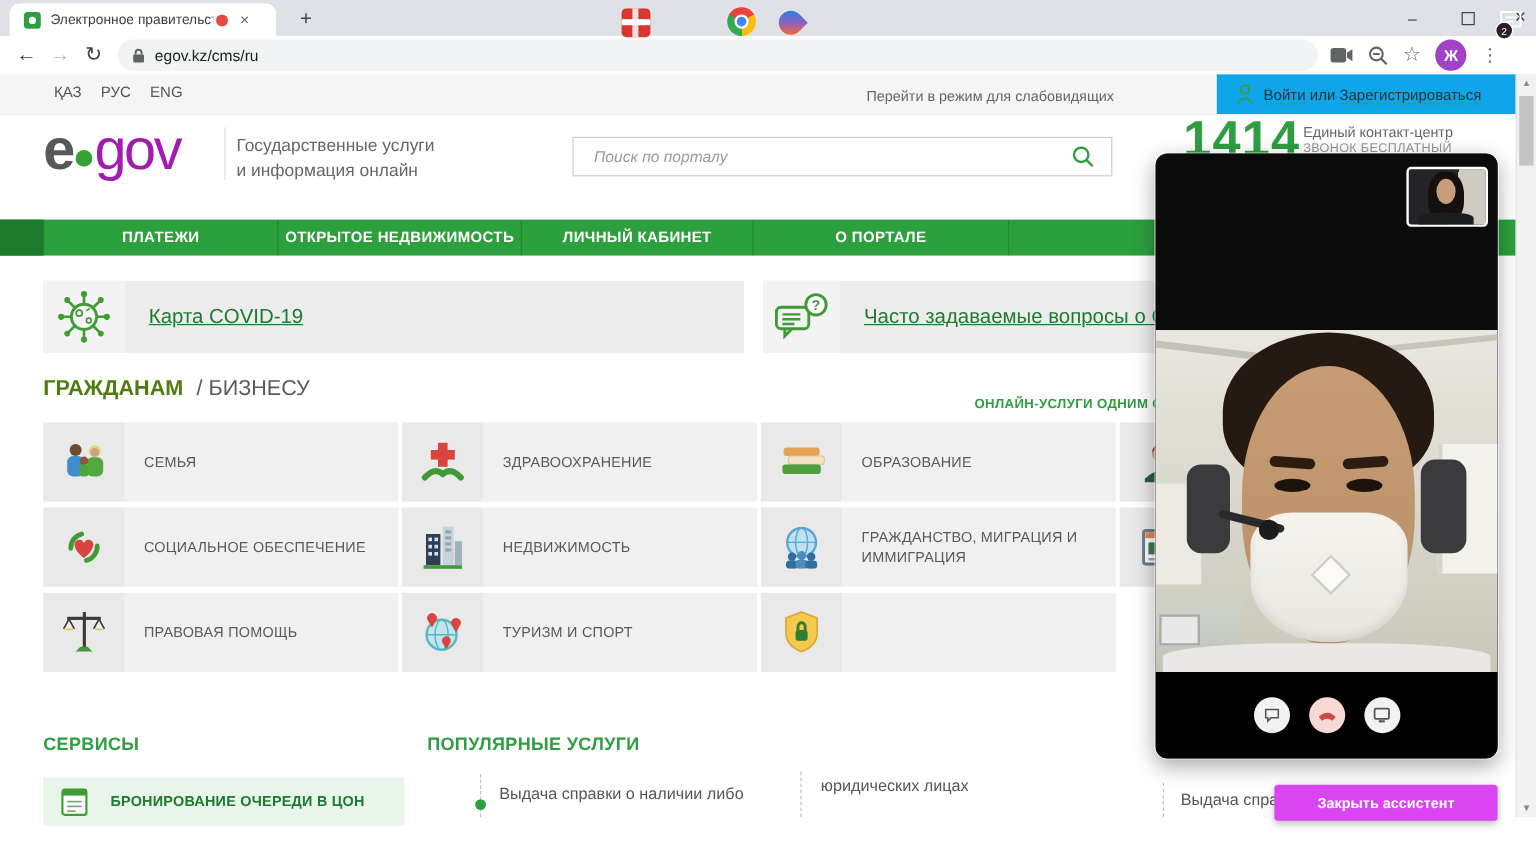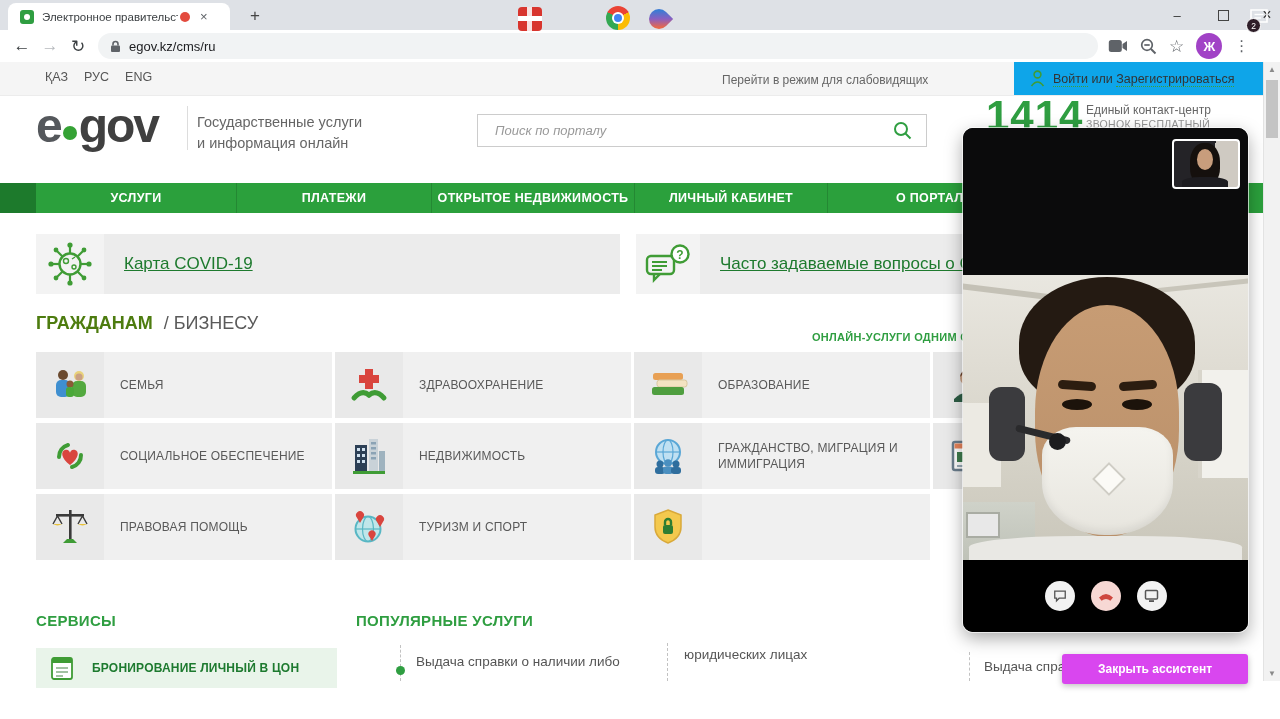--- a/index.html
+++ b/index.html
@@ -30,21 +30,21 @@
   .site-topbar{left:0;top:62px;width:1280px;height:33px;background:#f5f5f5;border-bottom:1px solid #ececec;}
   .langs{left:45px;top:70px;display:flex;gap:16px;font-size:12.5px;color:#555;}
   .access-link{left:722px;top:73px;font-size:12px;color:#666;}
   .login-zone{left:1014px;top:62px;width:250px;height:33px;background:#0ea5e9;display:flex;align-items:center;}
   .login-text{font-size:12.5px;color:#333;margin-left:8px;}
   .dotted{border-bottom:1px dotted #3f9c35;}
   
   .logo{left:36px;top:98px;display:flex;align-items:baseline;}
   .logo-e{font-size:48px;font-weight:bold;color:#55585c;letter-spacing:-2px;}
   .logo-dot{width:14px;height:14px;border-radius:50%;background:#35a235;margin:0 2px;position:relative;top:-2px;}
-  .logo-gov{font-size:48px;font-weight:bold;color:#404040;letter-spacing:-2px;}
+  .logo-gov{font-size:48px;font-weight:normal;color:#a21caf;letter-spacing:-2px;}
   .logo-div{left:187px;top:106px;width:1px;height:44px;background:#ddd;}
   .tagline{left:197px;top:112px;font-size:14.5px;color:#666;line-height:1.45;}
   .search-box{left:477px;top:114px;width:450px;height:33px;background:#fff;border:1px solid #ccc;display:flex;align-items:center;box-sizing:border-box;}
   .search-box input{flex:1;border:none;outline:none;background:transparent;font-size:13px;color:#444;margin-left:15px;
                     font-family:"Liberation Sans","DejaVu Sans",sans-serif;}
   .search-box input::placeholder{color:#999;font-style:italic;}
   .contact-num{left:986px;top:92px;font-size:42px;font-weight:bold;color:#2f9e41;letter-spacing:1px;}
   .contact-l1{left:1086px;top:103px;font-size:12px;color:#666;}
   .contact-l2{left:1086px;top:118px;font-size:10.5px;color:#949494;letter-spacing:.3px;}
   
@@ -216,21 +216,20 @@
     <circle cx="8" cy="8" r="6" fill="none" stroke="#2f9e41" stroke-width="2"></circle>
     <line x1="12.5" y1="12.5" x2="17.5" y2="17.5" stroke="#2f9e41" stroke-width="2"></line>
   </svg>
 </div>
 <div class="abs contact-num">1414</div>
 <div class="abs contact-l1">Единый контакт-центр</div>
 <div class="abs contact-l2">ЗВОНОК БЕСПЛАТНЫЙ</div>
 
 <div class="abs mainnav">
   <div class="nav-home"></div>
-  <div class="nav-item" style="width:200px;border-left:none;">УСЛУГИ</div>
   <div class="nav-item" style="width:194px;">ПЛАТЕЖИ</div>
   <div class="nav-item" style="width:202px;">ОТКРЫТОЕ НЕДВИЖИМОСТЬ</div>
   <div class="nav-item" style="width:192px;">ЛИЧНЫЙ КАБИНЕТ</div>
   <div class="nav-item" style="width:212px;">О ПОРТАЛЕ</div>
   <div style="flex:1;border-left:1px solid rgba(0,0,0,.15);"></div>
 </div>
 
 <div class="abs banner" style="left:36px;width:584px;">
   <div class="banner-icon">
     <svg width="46" height="46" viewBox="0 0 46 46">
@@ -456,21 +455,21 @@
 <div class="abs booking">
   <svg width="24" height="26" viewBox="0 0 24 26" style="margin-left:14px;">
     <rect x="2" y="3" width="20" height="21" rx="2" fill="#fff" stroke="#3f9c35" stroke-width="1.8"></rect>
     <rect x="2" y="3" width="20" height="5" fill="#3f9c35"></rect>
     <g stroke="#7aa87a" stroke-width="1.4">
         <line x1="6" y1="13" x2="18" y2="13"></line>
         <line x1="6" y1="17" x2="18" y2="17"></line>
         <line x1="6" y1="21" x2="13" y2="21"></line>
       </g>
   </svg>
-  <span class="booking-lb">БРОНИРОВАНИЕ ЛИЧНЫЙ В ЦОН</span>
+  <span class="booking-lb">БРОНИРОВАНИЕ ОЧЕРЕДИ В ЦОН</span>
 </div>
 
 <div class="abs pop-item" style="left:400px;top:645px;height:36px;"></div>
 <div class="abs pop-dot" style="left:396px;top:666px;"></div>
 <div class="abs pop-text" style="left:416px;top:654px;">Выдача справки о наличии либо</div>
 
 <div class="abs pop-item" style="left:667px;top:643px;height:38px;"></div>
 <div class="abs pop-text" style="left:684px;top:647px;">юридических лицах</div>
 
 <div class="abs pop-item" style="left:969px;top:652px;height:29px;"></div>

